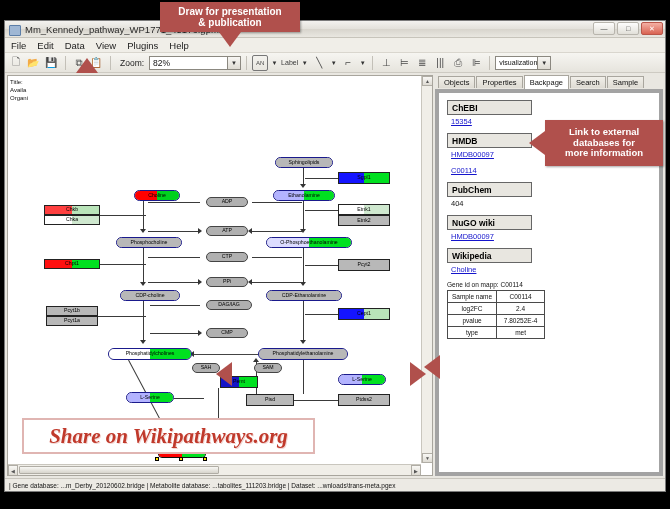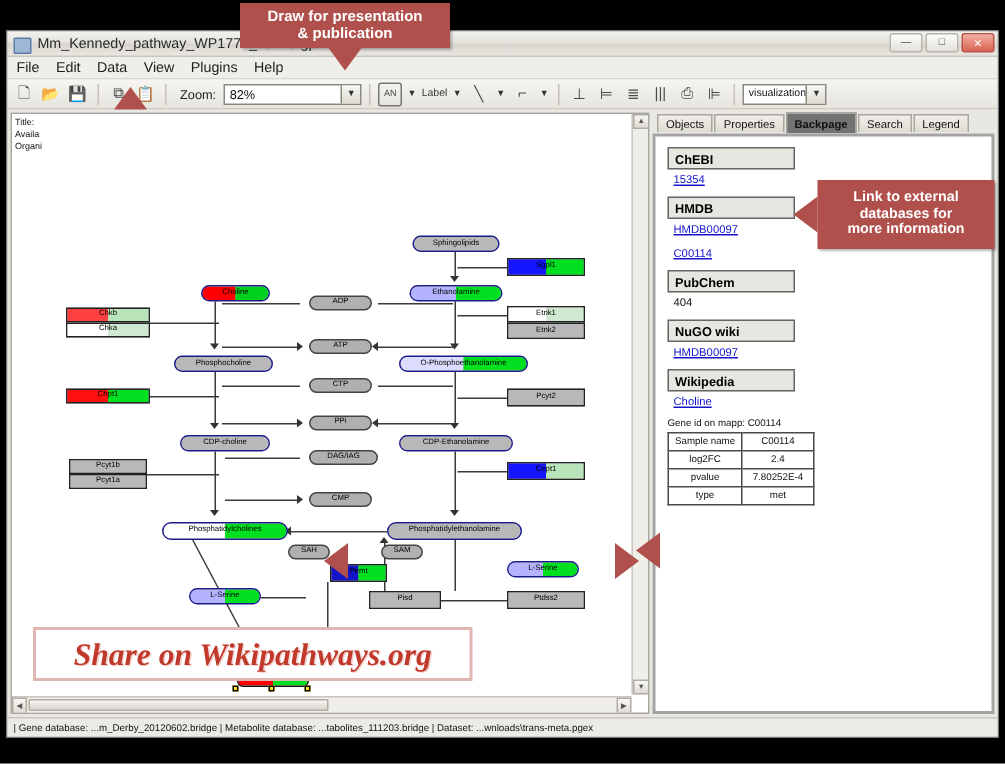--- a/index.html
+++ b/index.html
@@ -132,23 +132,23 @@
   
   .right-panel {
     width:228px; margin:2px 2px 2px 0; display:flex; flex-direction:column; min-width:0;
   }
   .tabstrip { display:flex; align-items:center; height:14px; padding-left:3px; gap:1px; }
   .tab {
     font-size:7.5px; color:#111; padding:1px 5px 1px; border:1px solid #a9a69e;
     border-bottom:none; background:linear-gradient(to bottom,#f1efe9,#dedbd3); height:12px;
     display:flex; align-items:center;
   }
-  .tab.active { background:#737373; height:14px; font-weight:bold; }
+  .tab.active { background:#ffffff; height:14px; font-weight:normal; }
   .tab-panel {
-    flex:1; background:#fff; border:2px solid #a3a3a3; overflow:hidden; position:relative;
+    flex:1; background:#fff; border:4px solid #a3a3a3; overflow:hidden; position:relative;
     padding:7px 0 0 8px;
   }
   .db-box {
     width:85px; height:15px; border:1px solid #666; background:#e8e6e0;
     font-size:8.5px; font-weight:bold; color:#000; display:flex; align-items:center;
     padding-left:4px; margin-bottom:2px;
   }
   .db-link { font-size:7.5px; color:#1414cc; text-decoration:underline; margin:0 0 7px 4px; display:block;}
   .db-plain { font-size:7.5px; color:#111; margin:0 0 7px 4px; display:block;}
   .exp-title { font-size:8.5px; font-weight:bold; color:#000; margin:4px 0 6px 0;}
@@ -502,21 +502,21 @@
           <span class="scroll-arrow" style="right:0;top:0;width:10px;height:11px;">▶</span>
         </div>
       </div>
 
       <div class="right-panel">
         <div class="tabstrip">
           <span class="tab">Objects</span>
           <span class="tab">Properties</span>
           <span class="tab active">Backpage</span>
           <span class="tab">Search</span>
-          <span class="tab">Legend</span>
+          <span class="tab">Sample</span>
         </div>
 
         <div class="tab-panel">
           <div class="db-box">ChEBI</div>
           <a class="db-link">15354</a>
 
           <div class="db-box">HMDB</div>
           <a class="db-link">HMDB00097</a>
 
           <a class="db-link">C00114</a>

